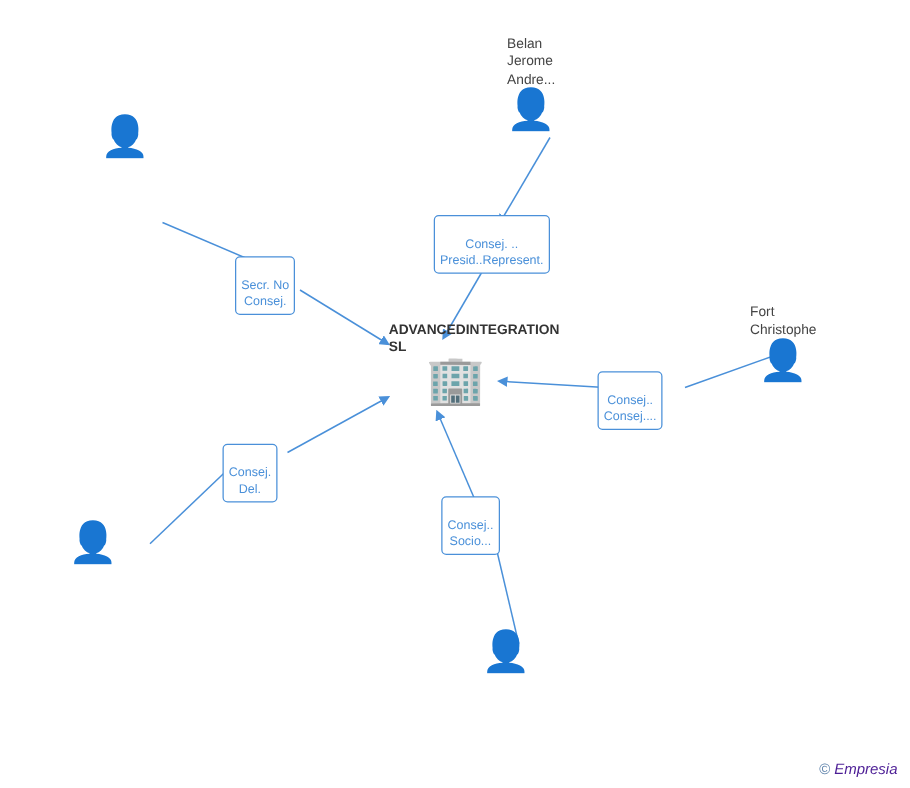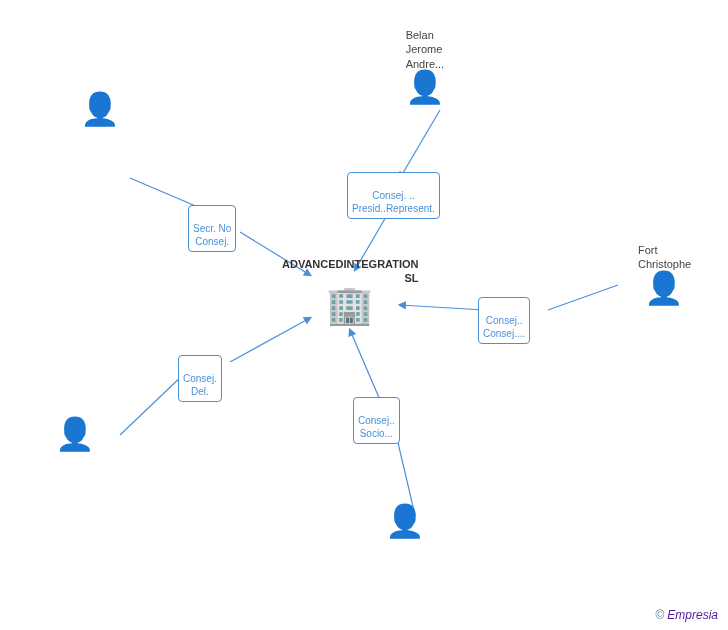--- a/index.html
+++ b/index.html
@@ -53,22 +53,23 @@
     .company-icon {
       font-size: 38px;
       color: #c0392b;
       line-height: 1;
     }
     .company-label {
       font-size: 11px;
       font-weight: bold;
       color: #333;
       line-height: 1.3;
-      text-align: right;
+      text-align: left;
       margin-top: 2px;
+      margin-left: 29px;
     }
     .relation-box {
       position: absolute;
       border: 1.5px solid #4a90d9;
       border-radius: 4px;
       background: #fff;
       padding: 3px 4px;
       font-size: 10px;
       color: #4a90d9;
       line-height: 1.3;
@@ -123,21 +124,21 @@
 
   <div class="node" style="left:405px; top:28px;">
     <div class="label">Belan<br>Jerome<br>Andre...</div>
     <div class="person-icon">👤</div>
   </div>
 
   <div class="node" style="left:80px; top:93px;">
     <div class="person-icon">👤</div>
   </div>
 
-  <div class="node" style="left:600px; top:243px;margin-left:38px;">
+  <div class="node" style="left:600px; top:243px;">
     <div class="label">Fort<br>Christophe</div>
     <div class="person-icon">👤</div>
   </div>
 
   <div class="node" style="left:55px; top:418px;">
     <div class="person-icon">👤</div>
   </div>
 
   <div class="node" style="left:385px; top:505px;">
     <div class="person-icon">👤</div>

